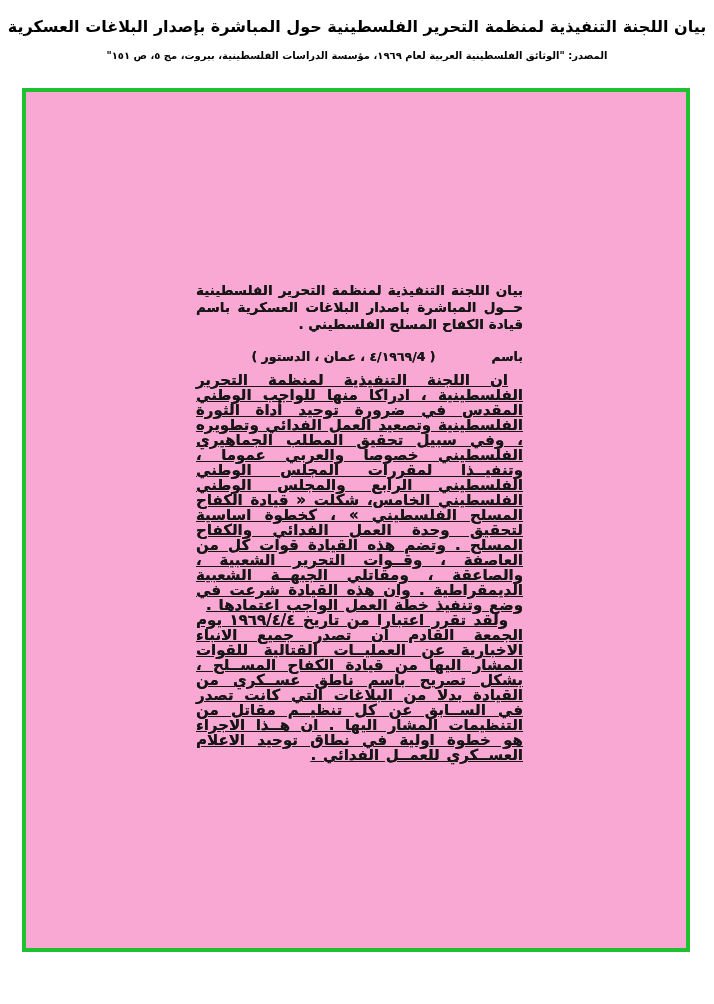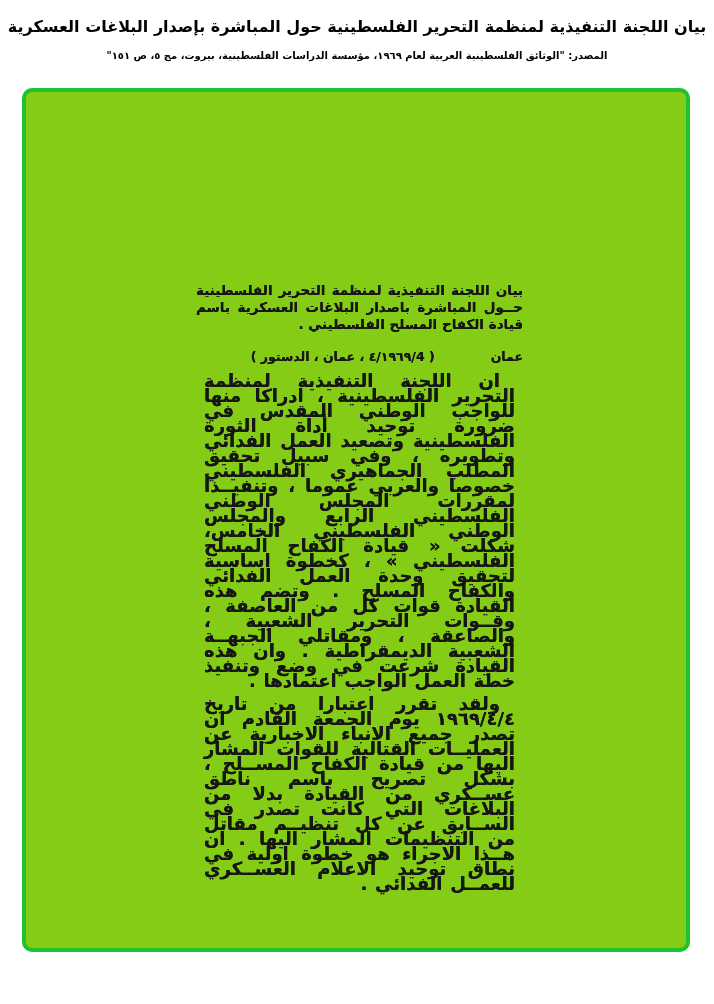--- a/index.html
+++ b/index.html
@@ -15,63 +15,63 @@
   }
   .page-source{
     position:absolute;top:50px;left:0;width:100%;
     direction:rtl;text-align:center;
     font-size:10px;font-weight:bold;color:#000;
   }
   .scan-frame{
     position:absolute;left:22px;top:88px;
     width:660px;height:856px;
     border:4px solid var(--frame-green,#1fc12f);
-    border-radius:10px;
-    background:#84cc16;
+    border-radius:0;
+    background:#f9a8d4;
   }
   .doc{
     position:absolute;left:170px;top:190px;width:327px;
     direction:rtl;color:#161616;font-weight:bold;
     text-shadow:0 0 0.6px rgba(0,0,0,0.85);
   }
   .doc-heading{
     font-size:13.5px;line-height:17px;
     text-align:justify;
   }
   .dateline{
     margin-top:16px;
     display:flex;align-items:baseline;
     font-size:12.5px;line-height:15px;
   }
   .dateline .dateline-src{margin-right:56px;}
   .doc-body p{
-    margin:8px;
-    font-size:18px;line-height:15px;
+    margin:0;
+    font-size:15px;line-height:15px;
     text-align:justify;
     text-indent:15px;
-    word-spacing:1.5px;letter-spacing:0.2px;
+    word-spacing:1.5px;letter-spacing:0.2px;text-decoration:underline;
   }
   .doc-body p:first-child{margin-top:9px;}
 </style>
 </head>
 <body>
 
 <div class="page">
 
   <div class="page-title">بيان اللجنة التنفيذية لمنظمة التحرير الفلسطينية حول المباشرة بإصدار البلاغات العسكرية</div>
 
   <div class="page-source">المصدر: "الوثائق الفلسطينية العربية لعام ١٩٦٩، مؤسسة الدراسات الفلسطينية، بيروت، مج ٥، ص ١٥١"</div>
 
   <div class="scan-frame">
     <div class="doc">
 
       <div class="doc-heading">بيان اللجنة التنفيذية لمنظمة التحرير الفلسطينية حــول المباشرة باصدار البلاغات العسكرية باسم قيادة الكفاح المسلح الفلسطيني .</div>
 
       <div class="dateline">
-        <span class="dateline-city">عمان</span>
+        <span class="dateline-city">باسم</span>
         <span class="dateline-src">( 4/٤/١٩٦٩ ، عمان ، الدستور )</span>
       </div>
 
       <div class="doc-body">
         <p>ان اللجنة التنفيذية لمنظمة التحرير الفلسطينية ، ادراكا منها للواجب الوطني المقدس في ضرورة توحيد أداة الثورة الفلسطينية وتصعيد العمل الفدائي وتطويره ، وفي سبيل تحقيق المطلب الجماهيري الفلسطيني خصوصا والعربي عموما ، وتنفيــذا لمقررات المجلس الوطني الفلسطيني الرابع والمجلس الوطني الفلسطيني الخامس، شكلت « قيادة الكفاح المسلح الفلسطيني » ، كخطوة اساسية لتحقيق وحدة العمل الفدائي والكفاح المسلح . وتضم هذه القيادة قوات كل من العاصفة ، وقــوات التحرير الشعبية ، والصاعقة ، ومقاتلي الجبهــة الشعبية الديمقراطية . وان هذه القيادة شرعت في وضع وتنفيذ خطة العمل الواجب اعتمادها .</p>
         <p>ولقد تقرر اعتبارا من تاريخ ١٩٦٩/٤/٤ يوم الجمعة القادم ان تصدر جميع الانباء الاخبارية عن العمليــات القتالية للقوات المشار اليها من قيادة الكفاح المســلح ، بشكل تصريح باسم ناطق عســكري من القيادة بدلا من البلاغات التي كانت تصدر في الســابق عن كل تنظيــم مقاتل من التنظيمات المشار اليها . ان هــذا الاجراء هو خطوة اولية في نطاق توحيد الاعلام العســكري للعمــل الفدائي .</p>
       </div>
 
     </div>
   </div>

